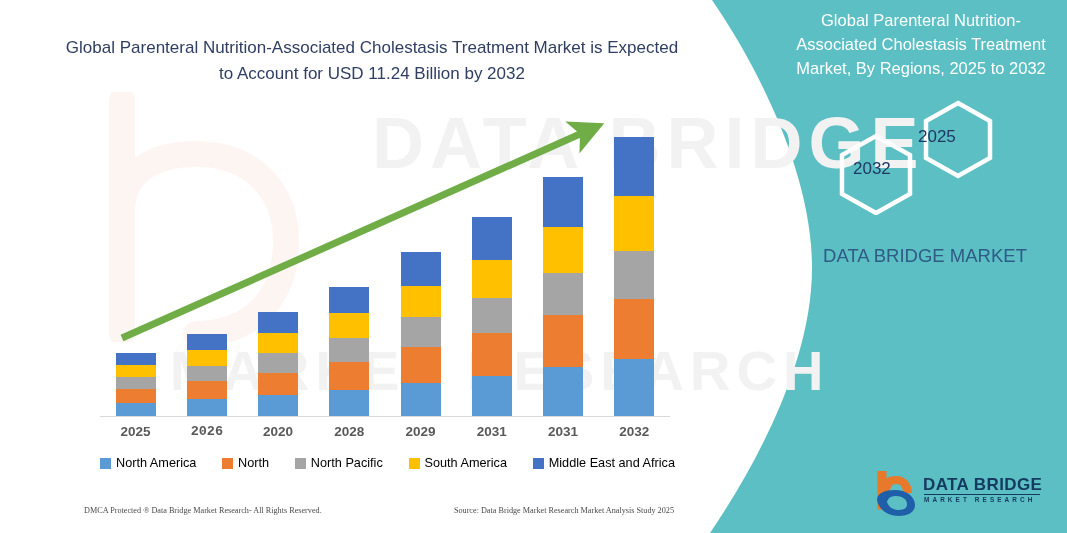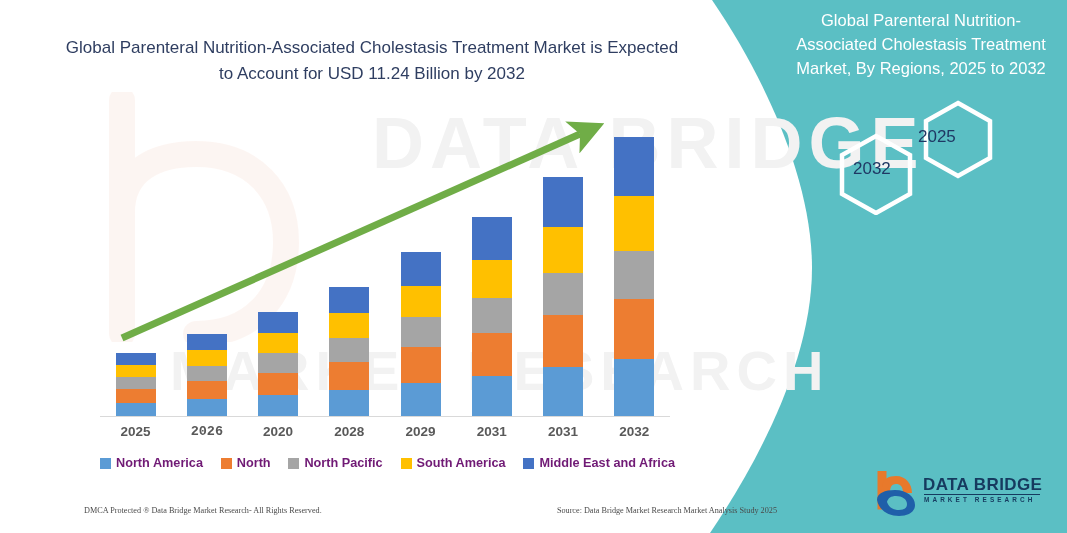--- a/index.html
+++ b/index.html
@@ -33,24 +33,24 @@
         font-weight:700;color:#595959;}
 
   
   #arrow{position:absolute;left:100px;top:110px;pointer-events:none;}
 
   
   #legend{position:absolute;left:100px;top:456px;width:575px;display:flex;
           justify-content:space-between;align-items:center;}
   .lg{display:flex;align-items:center;gap:5px;}
   .lg-sw{width:11px;height:11px;display:inline-block;}
-  .lg-tx{font-size:12.7px;font-weight:700;color:#701a75;white-space:nowrap;}
-
-  
-  #footer{position:absolute;left:84px;top:506px;width:693px;
+  .lg-tx{font-size:12.7px;font-weight:400;color:#000000;white-space:nowrap;}
+
+  
+  #footer{position:absolute;left:84px;top:506px;width:590px;
           display:flex;justify-content:space-between;}
   .foot{font-size:8.2px;color:#4a4a4a;font-family:"Liberation Serif",serif;white-space:nowrap;}
 
   
   #side-title{position:absolute;left:786px;top:8px;width:270px;text-align:center;
     color:#ffffff;font-size:16.5px;line-height:24px;}
   #hexwrap{position:absolute;left:810px;top:100px;width:200px;height:115px;}
   .hex-label{position:absolute;color:#1F3864;font-size:17px;font-weight:400;}
   #hex-2025-label{left:108px;top:27px;}
   #hex-2032-label{left:43px;top:59px;}
@@ -201,20 +201,21 @@
   <div id="hexwrap">
     <svg width="200" height="115" viewBox="0 0 200 115">
       <polygon points="148,3 180,21 180,58 148,76 116,58 116,21" fill="none" stroke="#ffffff" stroke-width="4.5"></polygon>
       <polygon points="66,36 100,55 100,94 66,113 32,94 32,55" fill="none" stroke="#ffffff" stroke-width="4.5"></polygon>
     </svg>
     <span id="hex-2025-label" class="hex-label">2025</span>
     <span id="hex-2032-label" class="hex-label">2032</span>
   </div>
 
   <div id="dbmr-text">
+    <div>DATA BRIDGE MARKET</div>
   </div>
 
   <div id="logo">
     <svg width="48" height="46" viewBox="0 0 48 46" style="position:absolute;left:0;top:1px;">
       <path d="M9,2 L9,34" stroke="#E8792B" stroke-width="9" stroke-linecap="square" fill="none"></path>
       <path d="M9,16 C9,8 16,5 23,5 C33,5 39,13 39,22 L30,22 C30,15 27,13 23,13 C18,13 17,17 17,22 L9,22 Z" fill="#E8792B"></path>
       <path d="M4,29 C4,22 12,19 22,19 C34,19 42,26 42,34 C42,41 35,45 26,45 C15,45 6,39 4,29 Z
                M14,31 C16,37 21,39 26,39 C31,39 34,37 34,33 C34,28 29,25 23,25 C18,25 15,27 14,31 Z" fill="#1F5FA9"></path>
     </svg>
     <span id="logo-word">DATA BRIDGE</span>

